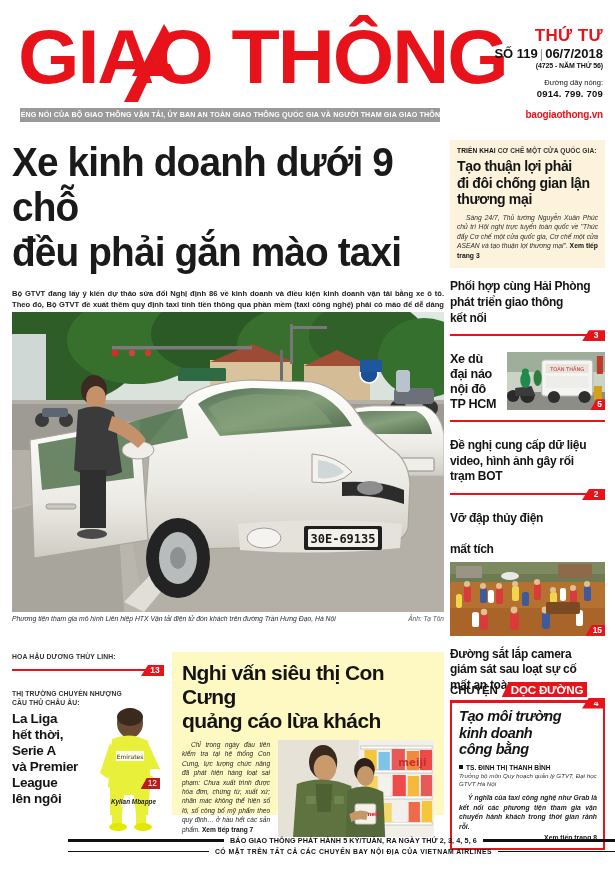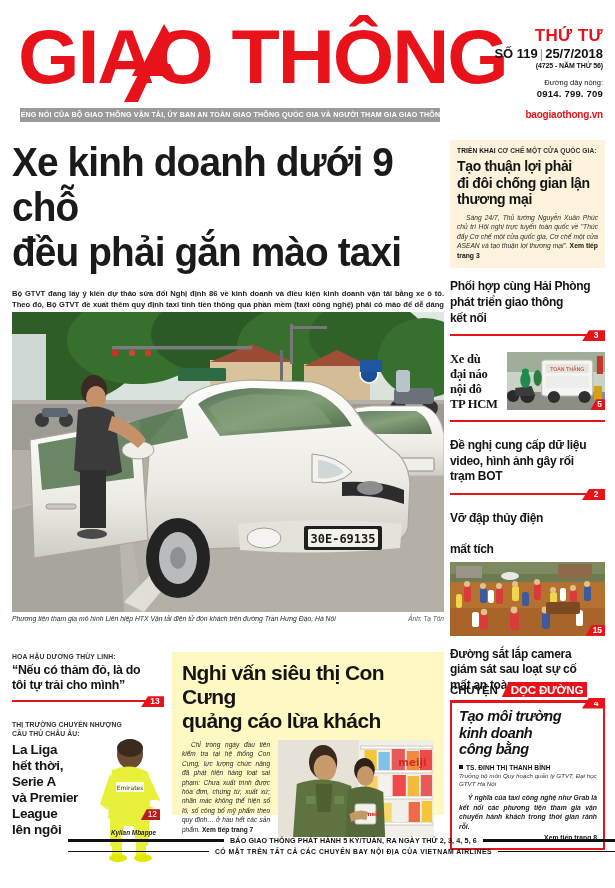--- a/index.html
+++ b/index.html
@@ -267,21 +267,21 @@
     min-width: 10px;
     text-align: center;
     clip-path: polygon(7px 0, 100% 0, 100% 100%, 0 100%);
   }
 
   .sb-split {
     display: flex;
     gap: 5px;
     align-items: flex-start;
   }
-  .sb-split .sb-title { flex: 0 0 52px; font-size: 12.6px; line-height: 15px; font-family: Liberation Serif, serif; }
+  .sb-split .sb-title { flex: 0 0 52px; font-size: 12.6px; line-height: 15px; }
   .sb-thumb {
     flex: 1 1 auto;
     height: 58px;
     overflow: hidden;
     position: relative;
     background: #cfd5cd;
   }
   .sb-photo-wide {
     width: 100%;
     height: 74px;
@@ -572,21 +572,21 @@
       </svg>
     </div>
 
     <div class="tagline-bar">
       <span>TIẾNG NÓI CỦA BỘ GIAO THÔNG VẬN TẢI, ỦY BAN AN TOÀN GIAO THÔNG QUỐC GIA VÀ NGƯỜI THAM GIA GIAO THÔNG</span>
     </div>
 
     <div class="masthead-meta">
       <div class="mm-day">THỨ TƯ</div>
       <div class="mm-issue">
-        <span class="num">SỐ 119</span><span class="divider">|</span><span>25/7/2018</span>
+        <span class="num">SỐ 119</span><span class="divider">|</span><span>06/7/2018</span>
       </div>
       <div class="mm-sub">(4725 - NĂM THỨ 56)</div>
       <div class="mm-hotline-label">Đường dây nóng:</div>
       <div class="mm-hotline-num">0914. 799. 709</div>
       <div class="mm-site">baogiaothong.vn</div>
     </div>
   </div>
 
   <div class="lead-col">
     <h1 class="lead-headline">
@@ -876,24 +876,20 @@
       <div class="cdd-affil">Trưởng bộ môn Quy hoạch quản lý GTVT, Đại học GTVT Hà Nội</div>
       <div class="cdd-body">Ý nghĩa của taxi công nghệ như Grab là kết nối các phương tiện tham gia vận chuyển hành khách trong thời gian rảnh rỗi.</div>
       <div class="cdd-jump">Xem tiếp trang 8</div>
     </div>
   </div>
 
   <div class="bl-col">
 
     <div>
       <div class="bl-kicker">HOA HẬU DƯƠNG THÙY LINH:</div>
-      <div class="bl-quote">
-        <span>“Nếu có thảm đỏ, là do</span><br>
-        <span>tôi tự trải cho mình”</span>
-      </div>
       <div class="sb-rule">
         <span class="page-badge">13</span>
       </div>
     </div>
 
     <div class="bl-item2">
       <div class="bl-k2">
         <span>THỊ TRƯỜNG CHUYỂN NHƯỢNG</span><br>
         <span>CẦU THỦ CHÂU ÂU:</span>
       </div>

